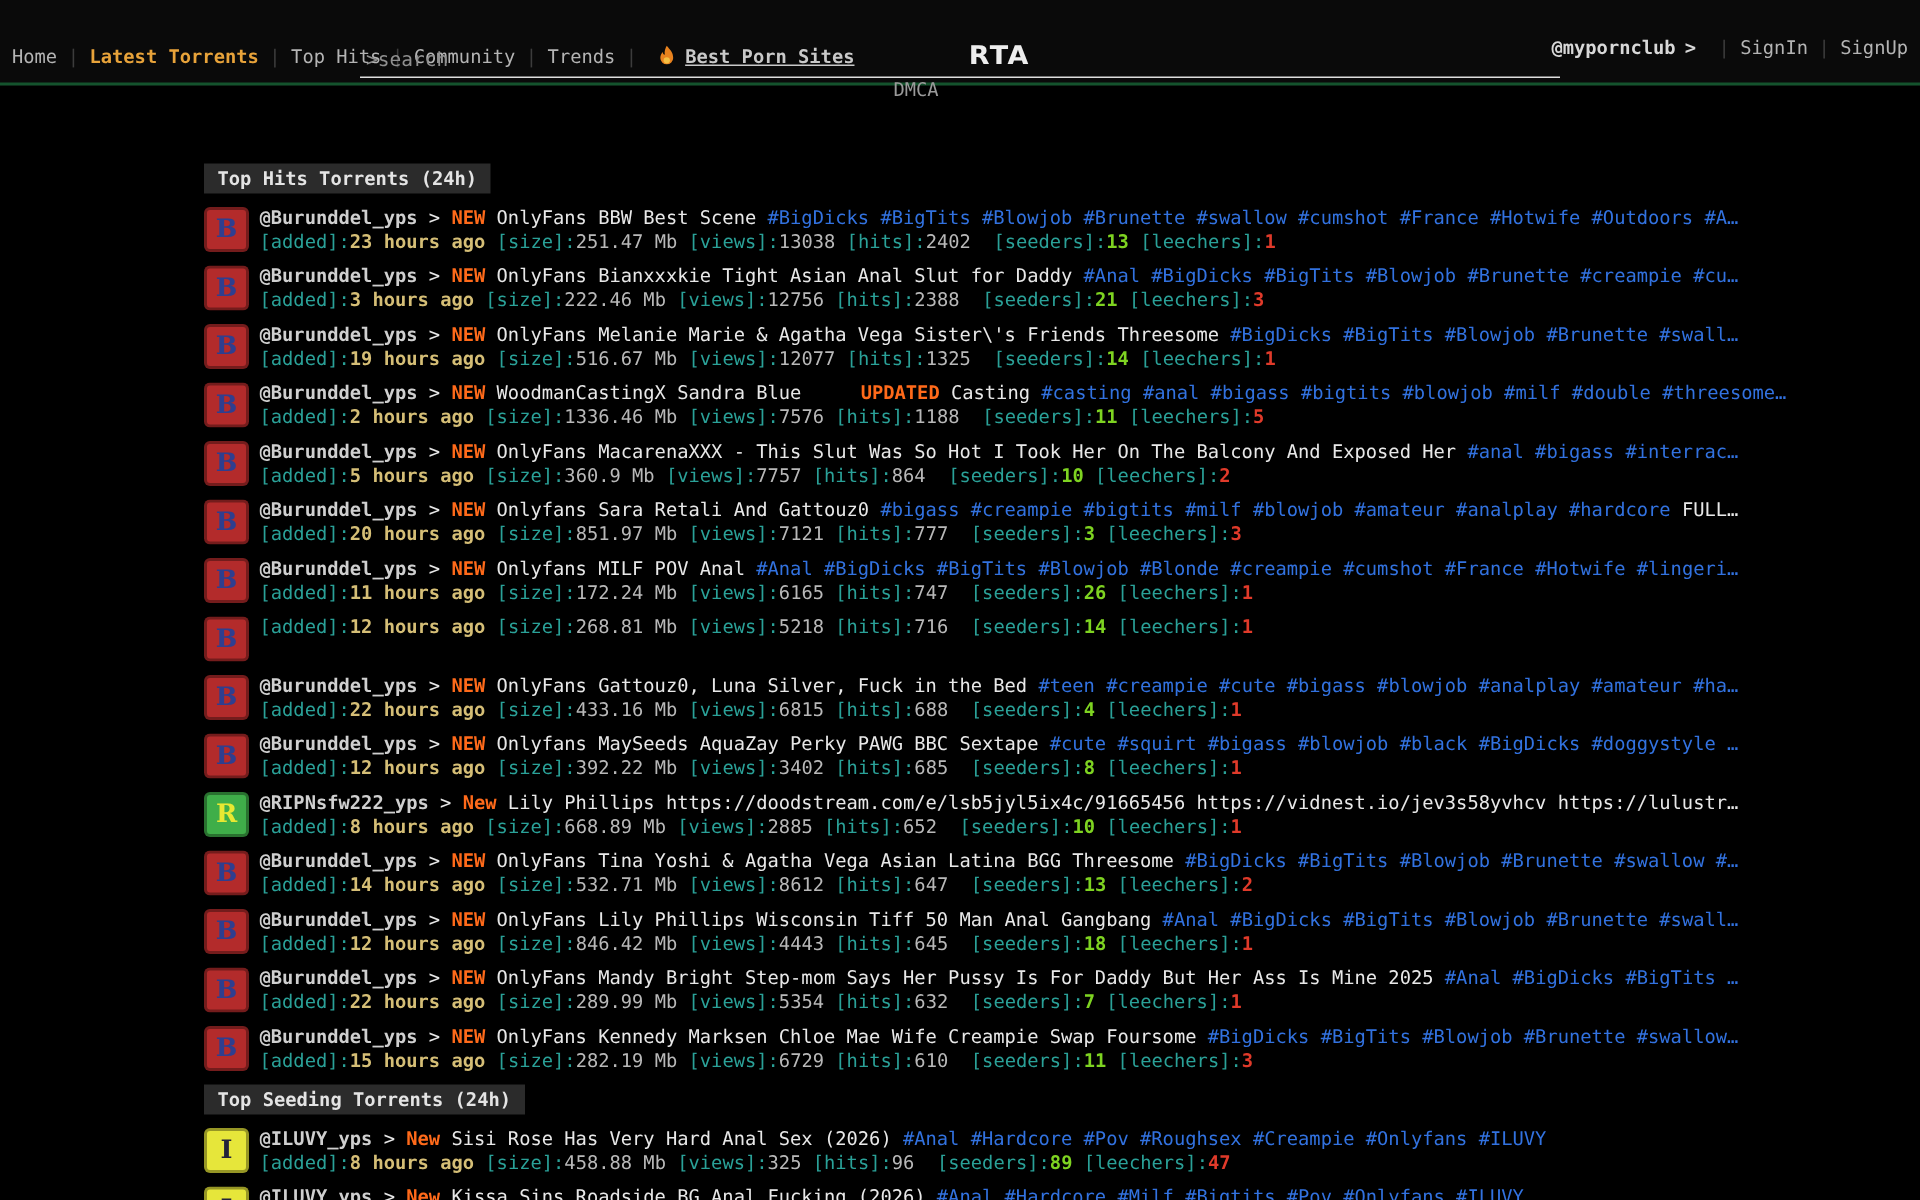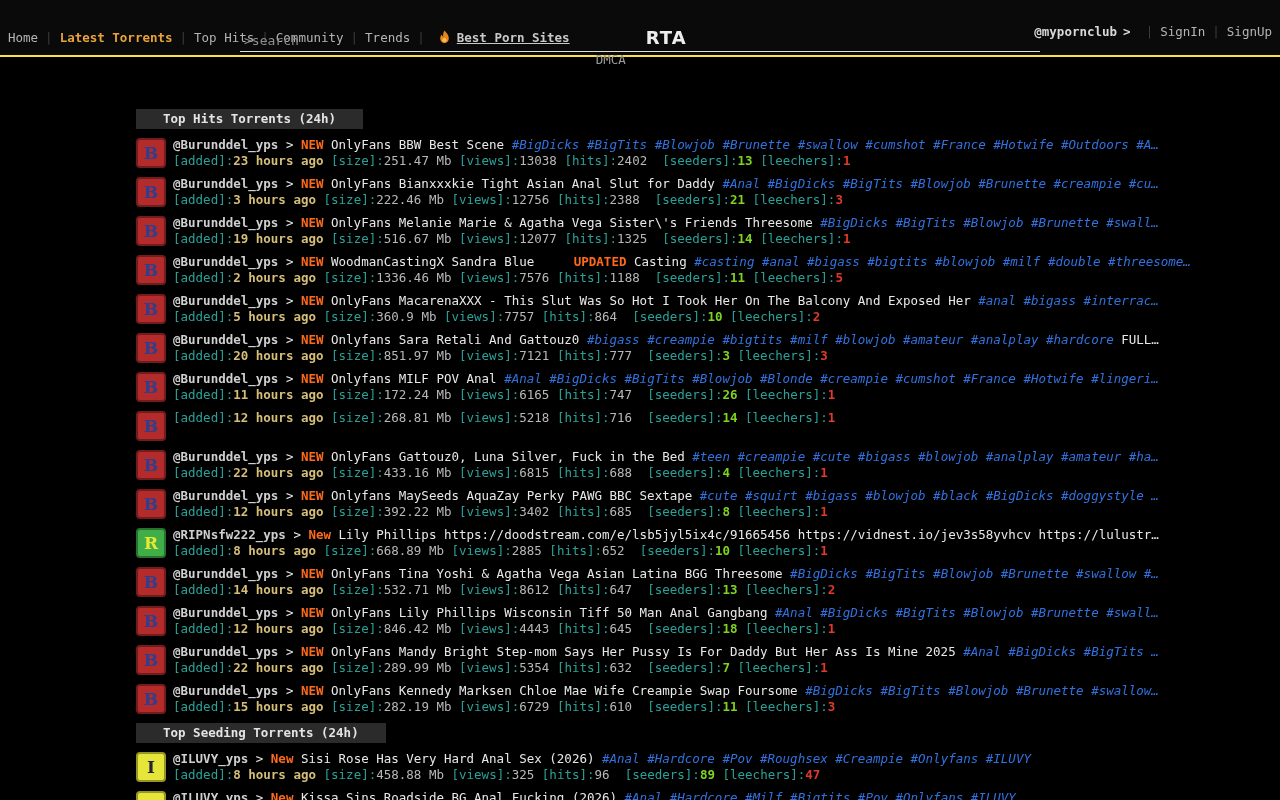--- a/index.html
+++ b/index.html
@@ -5,21 +5,21 @@
   * { box-sizing: border-box; }
   html, body { margin:0; padding:0; }
   body {
     width:1280px; height:800px; overflow:hidden;
     background:#000;
     font-family:"DejaVu Sans Mono", monospace;
   }
   
   .topbar {
     position:absolute; top:0; left:0; width:1280px; height:57px;
-    background:#0a0a0a; border-bottom:2px solid #fde047;
+    background:#0a0a0a; border-bottom:2px solid #14532d;
   }
   .navrow {
     position:absolute; top:8px; left:8px;
     display:flex; align-items:center;
     font-size:12.5px; color:#b4b4b4; white-space:pre;
   }
   .sep { color:#3c3c3c; padding:0 7px; }
   .nav-item { color:#b4b4b4; cursor:pointer; text-decoration:none; }
   .nav-item.active { color:var(--nav-active,#e8a33a); font-weight:bold; }
   .promo { display:inline-flex; gap:6px; margin-left:6px; }
@@ -41,42 +41,42 @@
     background:transparent; border:none; border-bottom:1px solid #dedede;
     color:#9a9a9a; font:13px "DejaVu Sans Mono", monospace;
     padding:0 0 2px 4px; outline:none;
   }
   .search-input::placeholder { color:#8f8f8f; opacity:1; }
   
   .content { position:absolute; top:108px; left:136px; right:0; bottom:0; overflow:hidden; }
   .section-header {
     display:inline-block; background:#2b2b2b; color:#e4e4e4;
     font-size:12.5px; font-weight:bold; line-height:15px;
-    padding:2px 27px 3px; margin:0 0 8px 0;
+    padding:2px 9px 3px; margin:0 0 8px 0;
   }
   .section { display:block; }
   .row { display:flex; align-items:flex-start; margin-bottom:7px; height:32px; }
   .avatar {
     width:30px; height:30px; flex:none; border-radius:4px;
     margin:1px 7px 0 0;
     display:flex; align-items:center; justify-content:center;
     font-family:"DejaVu Serif", serif; font-weight:bold; font-size:17px;
     border:2px solid rgba(0,0,0,0.35); cursor:pointer;
   }
   .avatar.b { background:var(--avatar-b-bg,#b32b2b); color:var(--avatar-b-fg,#2f3e8f); }
   .avatar.r { background:var(--avatar-r-bg,#3fae49); color:var(--avatar-r-fg,#e8e832); }
   .avatar.i { background:var(--avatar-i-bg,#e6e63a); color:var(--avatar-i-fg,#23233a); }
   .lines { flex:1; min-width:0; }
   .line1, .line2 { font-size:12.5px; line-height:16px; white-space:pre; overflow:hidden; }
   .user { color:#cfcfcf; font-weight:bold; cursor:pointer; }
   .arrow { color:#e8e8e8; }
   .badge { color:var(--accent-orange,#ff6a1a); font-weight:bold; }
   .title { color:#e8e8e8; cursor:pointer; }
   .title .hl { color:var(--accent-orange,#ff6a1a); font-weight:bold;margin-left:32px; }
-  .tags { color:var(--tag-blue,#3272e0); font-style:italic; cursor:pointer; }
+  .tags { color:var(--tag-blue,#3272e0); cursor:pointer; }
   .suffix { color:#e8e8e8; }
   .stat-label { color:var(--label-teal,#2aa198); }
   .stat-added { color:var(--time-tan,#d5be76); font-weight:bold; }
   .stat-value { color:var(--value-gray,#b8b8b8); }
   .stat-seeders { color:var(--seeders-green,#7ed321); font-weight:bold; }
   .stat-leechers { color:var(--leechers-red,#e03a2a); font-weight:bold; }
   .flame { width:13px; height:15px; display:inline-block; }
 </style>
 </head>
 <body>

